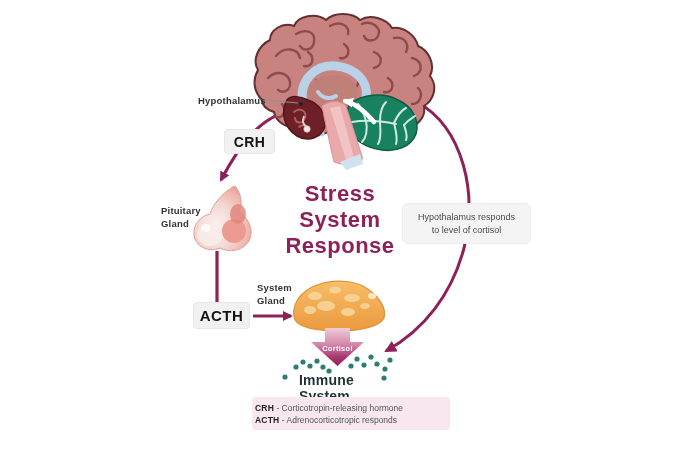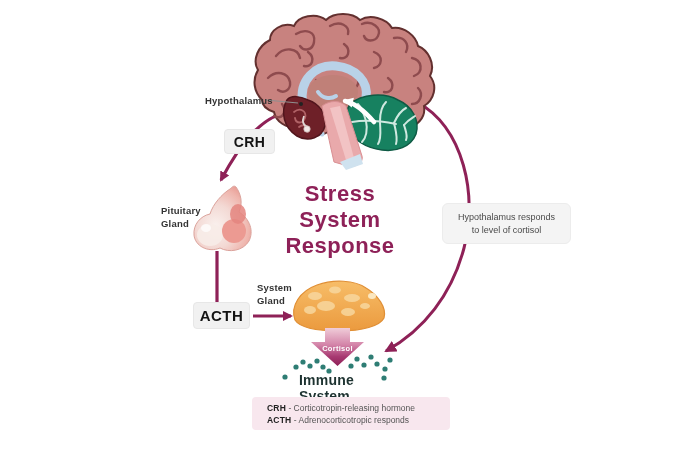--- a/index.html
+++ b/index.html
@@ -12,38 +12,38 @@
   .pillbox{
     position:absolute;background:#f1f1f1;border:1px solid #e7e7e7;border-radius:4px;
     display:flex;align-items:center;justify-content:center;
     color:#141414;font-weight:bold;font-size:14px;letter-spacing:.4px;
   }
   .title{
     position:absolute;left:245px;top:181px;width:190px;text-align:center;
     color:#8e2158;font-weight:bold;font-size:22px;line-height:26px;letter-spacing:.5px;
   }
   .notebox{
-    position:absolute;left:442px;top:203px;width:127px;height:39px;
+    position:absolute;left:402px;top:203px;width:127px;height:39px;
     background:#f4f4f4;border:1px solid #ececec;border-radius:6px;
     display:flex;flex-direction:column;align-items:center;justify-content:center;
     color:#4a4a4a;font-size:9px;line-height:12.5px;text-align:center;
   }
   .cortisol-lbl{
     position:absolute;left:312px;top:344px;width:51px;text-align:center;
     color:#ffffff;font-weight:bold;font-size:7.5px;letter-spacing:.3px;
   }
   .immune-lbl{
     position:absolute;left:299px;top:372px;width:101px;text-align:left;
     color:#1d3230;font-weight:bold;font-size:14px;letter-spacing:.2px;
   }
   .legendbox{
     position:absolute;left:252px;top:397px;width:198px;height:33px;
     background:#f8e7ee;border-radius:4px;
     display:flex;flex-direction:column;justify-content:center;
-    padding-left:15px;box-sizing:border-box;
+    padding-left:3px;box-sizing:border-box;
     font-size:8.5px;line-height:12px;color:#555;
   }
   .legendbox b{color:#222;letter-spacing:.2px;}
 </style>
 </head>
 <body>
 
 <div class="stage">
 
   <svg width="700" height="450" viewBox="0 0 700 450">
@@ -183,21 +183,21 @@
       <circle cx="364" cy="365" r="2.6"></circle>
         <circle cx="371" cy="357" r="2.6"></circle>
       <circle cx="377" cy="364" r="2.6"></circle>
         <circle cx="385" cy="369" r="2.6"></circle>
       <circle cx="390" cy="360" r="2.6"></circle>
       <circle cx="285" cy="377" r="2.6"></circle>
         <circle cx="384" cy="378" r="2.6"></circle>
     </g>
   </svg>
 
-  <div class="lbl" style="left:198px;top:94px;margin-left:7px;">Hypothalamus</div>
+  <div class="lbl" style="left:198px;top:94px;">Hypothalamus</div>
 
   <div class="pillbox" style="left:224px;top:129px;width:49px;height:23px;">
     <span>CRH</span>
   </div>
 
   <div class="lbl" style="left:161px;top:204px;">
     <div>Pituitary</div>
     <div>Gland</div>
   </div>
 

